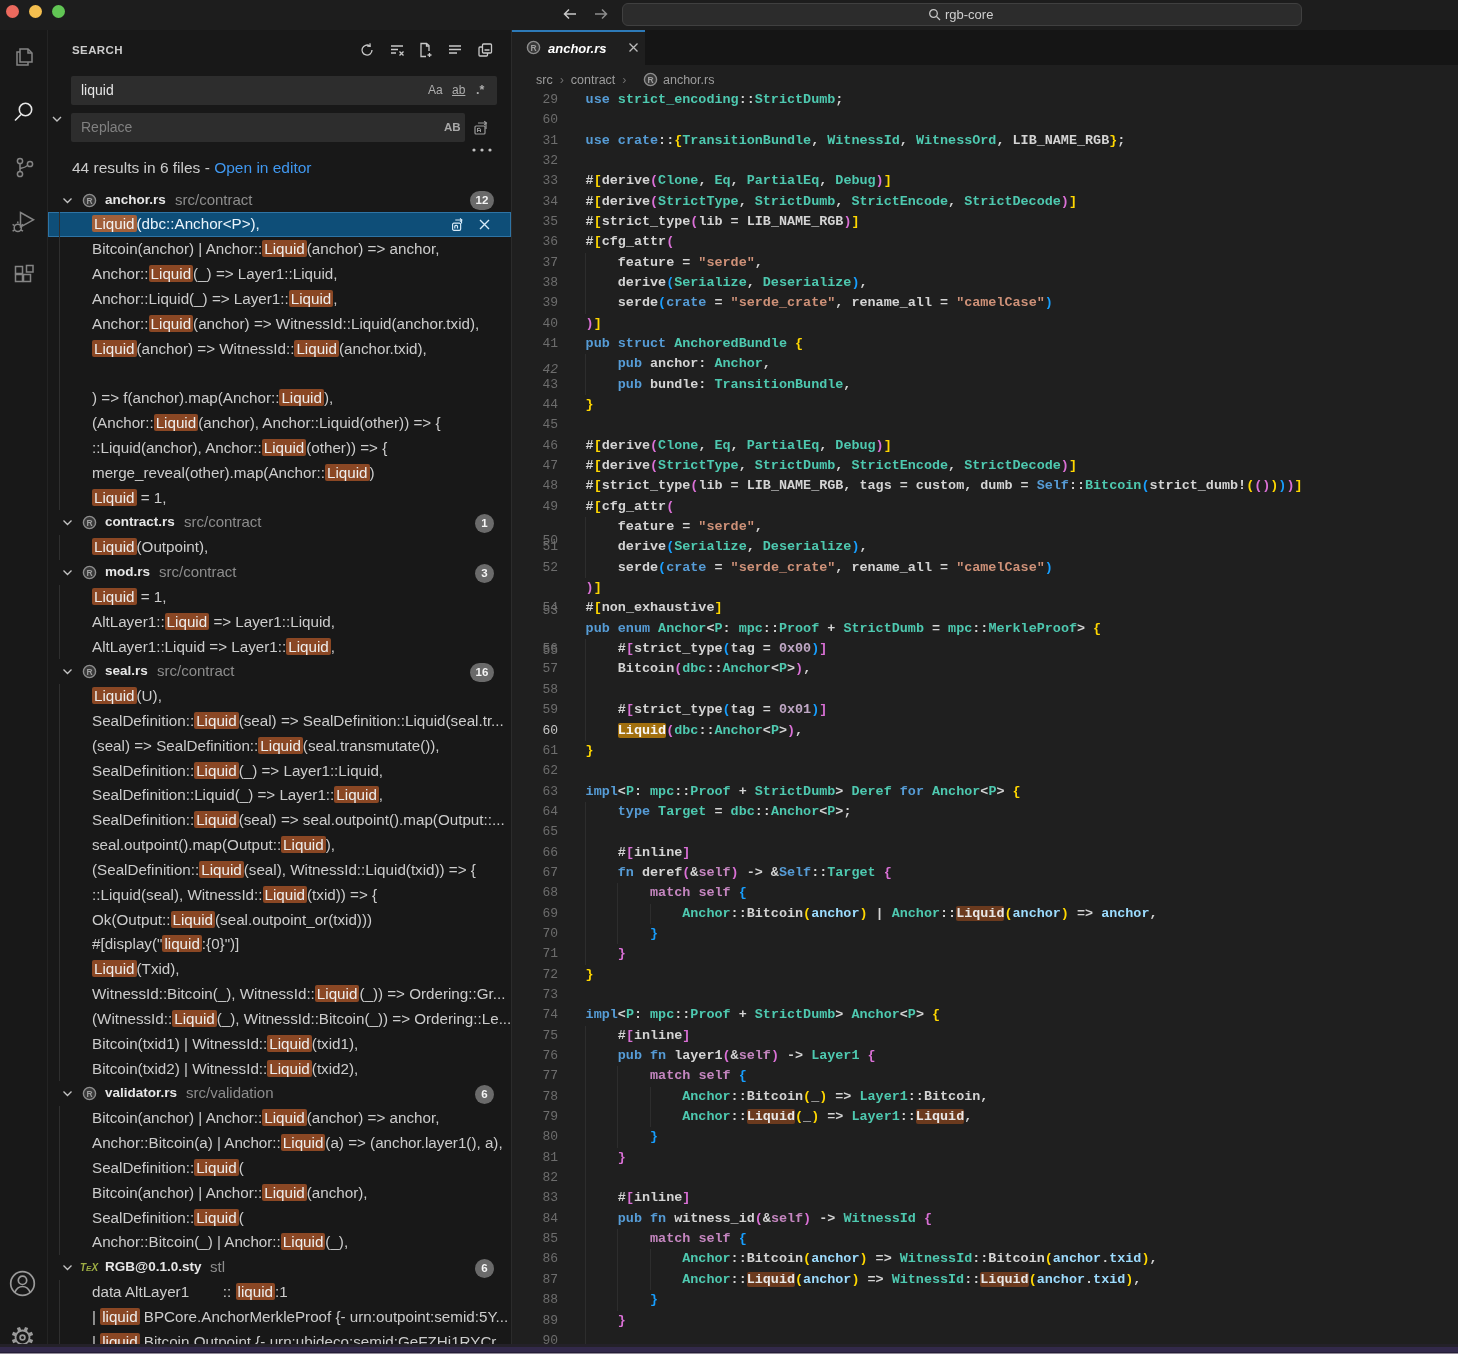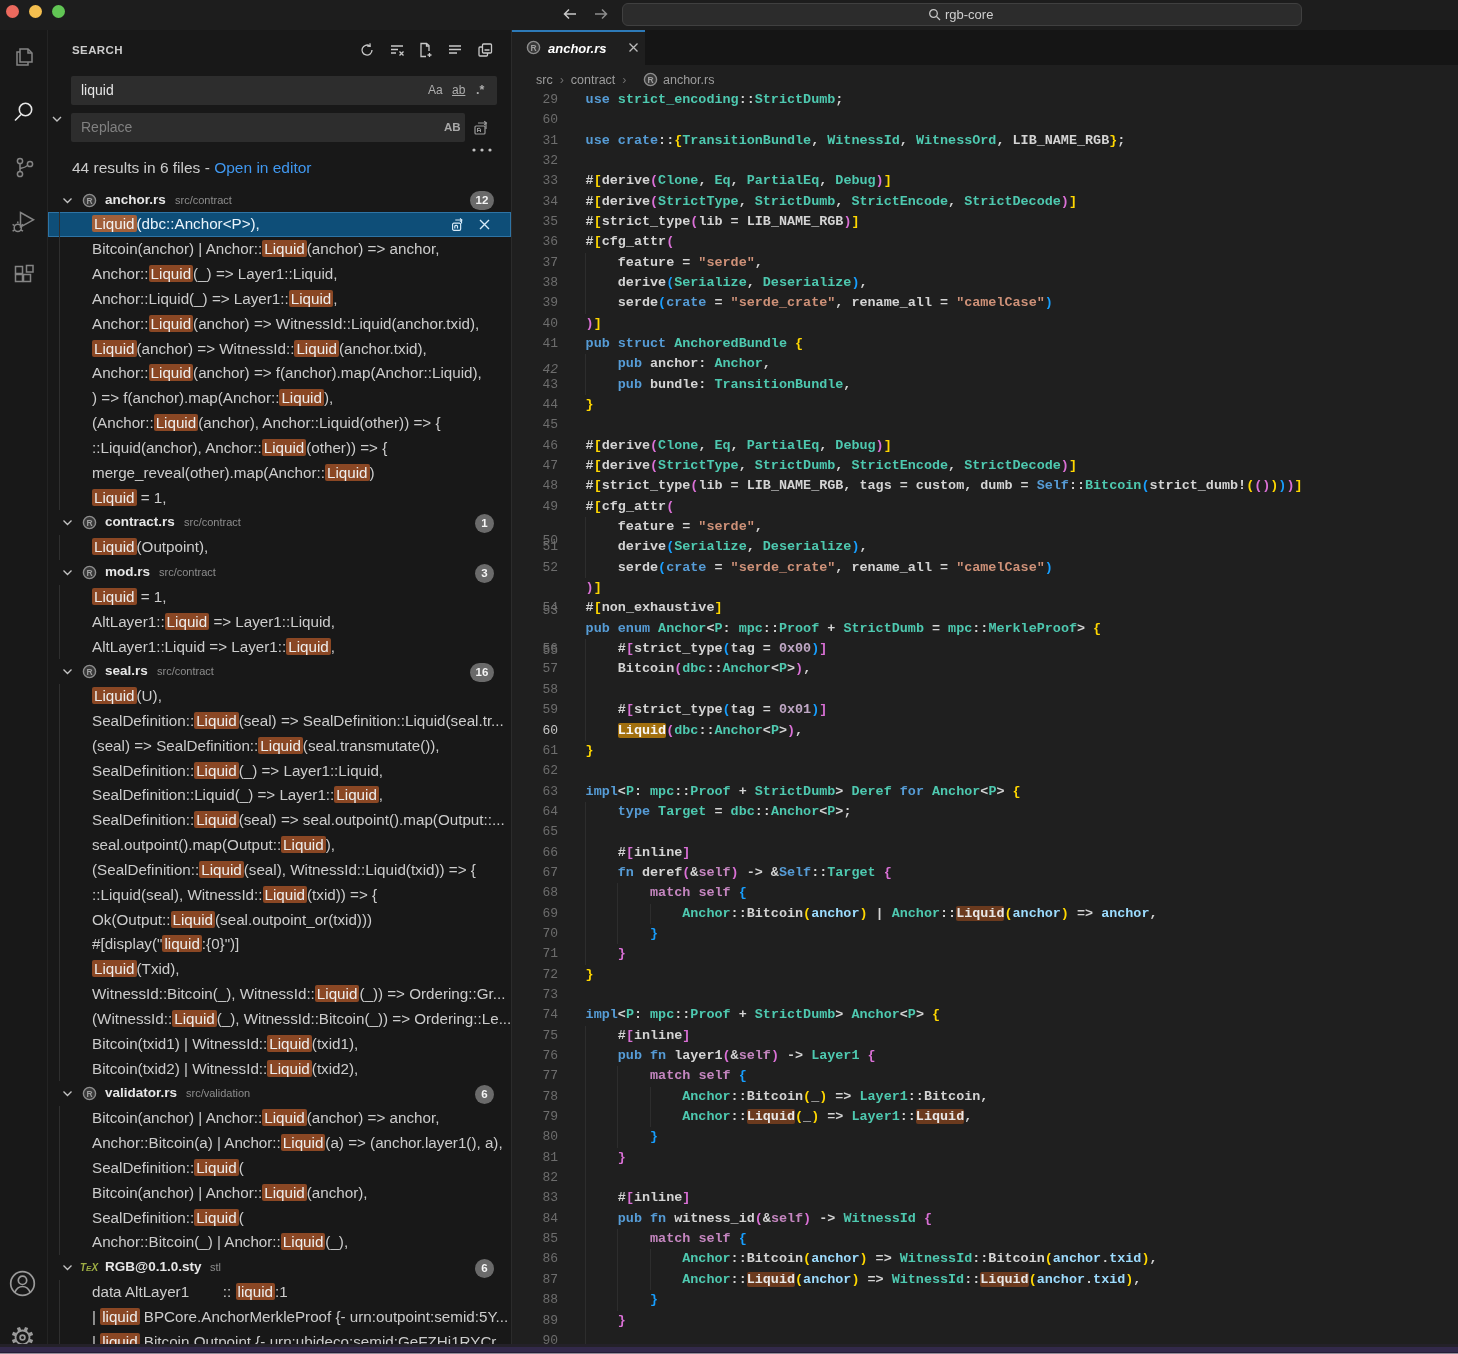--- a/index.html
+++ b/index.html
@@ -10,21 +10,21 @@
 .mc{color:#f7f7f7;background:#a2700f;border-radius:2px}
 .mo{color:#e8e8e8;background:#6b3a1e;border-radius:2px}
 .cl{position:absolute;left:512px;width:946px;height:21px;white-space:pre;font-family:"Liberation Mono",monospace;font-size:13.43px;letter-spacing:0;line-height:20.35px;font-weight:700}
 .ln{position:absolute;left:512px;width:46px;text-align:right;color:#6d6d6d;font-family:"Liberation Mono",monospace;font-size:13px;line-height:20.35px;font-weight:400;letter-spacing:0}
 .gl{position:absolute;width:1px;height:20.35px;background:#2d2d2d}
 
 .row{position:absolute;left:48px;width:463px;height:24.83px;line-height:24.83px;white-space:pre;color:#cccccc;font-size:15.2px;overflow:hidden}
 .chip{background:#8a4724;border-radius:2px;padding:0 2px;color:#eeeeee}
 .chipsel{background:#a2603a;border-radius:2px;padding:0 2px;color:#f2f2f2}
 .gname{color:#e6e6e6;font-weight:700;font-size:13.5px}
-.gpath{color:#8d8d8d;font-size:11px;font-weight:400}
+.gpath{color:#8d8d8d;font-size:15px;font-weight:400}
 .badge{position:absolute;top:3px;height:19px;border-radius:10px;background:#6a6a6a;color:#f4f4f4;font-size:11.5px;font-weight:700;text-align:center;line-height:19px}
 svg{display:block}
 </style></head><body>
 <div id="app">
     <div class="abs" style="left:0;top:0;width:1458px;height:30px;background:#1d1d1d"></div>
     <div class="abs" style="left:0;top:30px;width:47px;height:1324px;background:#181818"></div>
     <div class="abs" style="left:47px;top:30px;width:1px;height:1324px;background:#242424"></div>
     <div class="abs" style="left:48px;top:30px;width:463px;height:1324px;background:#181818"></div>
     <div class="abs" style="left:511px;top:30px;width:1px;height:1324px;background:#2b2b2b"></div>
     <div class="abs" style="left:512px;top:30px;width:946px;height:35px;background:#151515"></div>
@@ -141,21 +141,20 @@
       <path d="M12.3 2.8 L14.3 4.5 L12.3 6.3"></path>
     </svg>
     <svg class="abs" style="left:477px;top:217.4px" width="15" height="15" viewBox="0 0 15 15" fill="none" stroke="#d7eaf7" stroke-width="1.4">
       <path d="M3 3 L12 12 M12 3 L3 12"></path>
     </svg>
     <div class="row" style="top:237.3px;left:92px;width:419px"><span>Bitcoin(anchor) | Anchor::</span><span class="chip">Liquid</span><span>(anchor) =&gt; anchor,</span></div>
     <div class="row" style="top:262.1px;left:92px;width:419px"><span>Anchor::</span><span class="chip">Liquid</span><span>(_) =&gt; Layer1::Liquid,</span></div>
     <div class="row" style="top:286.9px;left:92px;width:419px"><span>Anchor::Liquid(_) =&gt; Layer1::</span><span class="chip">Liquid</span><span>,</span></div>
     <div class="row" style="top:311.7px;left:92px;width:419px"><span>Anchor::</span><span class="chip">Liquid</span><span>(anchor) =&gt; WitnessId::Liquid(anchor.txid),</span></div>
     <div class="row" style="top:336.6px;left:92px;width:419px"><span class="chip">Liquid</span><span>(anchor) =&gt; WitnessId::</span><span class="chip">Liquid</span><span>(anchor.txid),</span></div>
-    <div class="row" style="top:361.4px;left:92px;width:419px"><span>Anchor::</span><span class="chip">Liquid</span><span>(anchor) =&gt; f(anchor).map(Anchor::Liquid),</span></div>
     <div class="row" style="top:386.2px;left:92px;width:419px"><span>) =&gt; f(anchor).map(Anchor::</span><span class="chip">Liquid</span><span>),</span></div>
     <div class="row" style="top:411.0px;left:92px;width:419px"><span>(Anchor::</span><span class="chip">Liquid</span><span>(anchor), Anchor::Liquid(other)) =&gt; {</span></div>
     <div class="row" style="top:435.9px;left:92px;width:419px"><span>::Liquid(anchor), Anchor::</span><span class="chip">Liquid</span><span>(other)) =&gt; {</span></div>
     <div class="row" style="top:460.7px;left:92px;width:419px"><span>merge_reveal(other).map(Anchor::</span><span class="chip">Liquid</span><span>)</span></div>
     <div class="row" style="top:485.5px;left:92px;width:419px"><span class="chip">Liquid</span><span> = 1,</span></div>
     <div class="row" style="top:510.3px"><svg class="abs" style="left:14px;top:7px" width="11" height="11" viewBox="0 0 11 11" fill="none" stroke="#c5c5c5" stroke-width="1.3">
         <path d="M1.5 3.5 L5.5 7.5 L9.5 3.5"></path>
       </svg><svg class="abs" style="left:34px;top:5px" width="15" height="15" viewBox="0 0 15 15">
         <circle cx="7.5" cy="7.5" r="6.1" fill="#383838" stroke="#8d8d8d" stroke-width="1.4"></circle>
         <text x="7.5" y="10.6" font-size="8.5" font-weight="bold" fill="#9f9f9f" text-anchor="middle" font-family="Liberation Sans">R</text>

